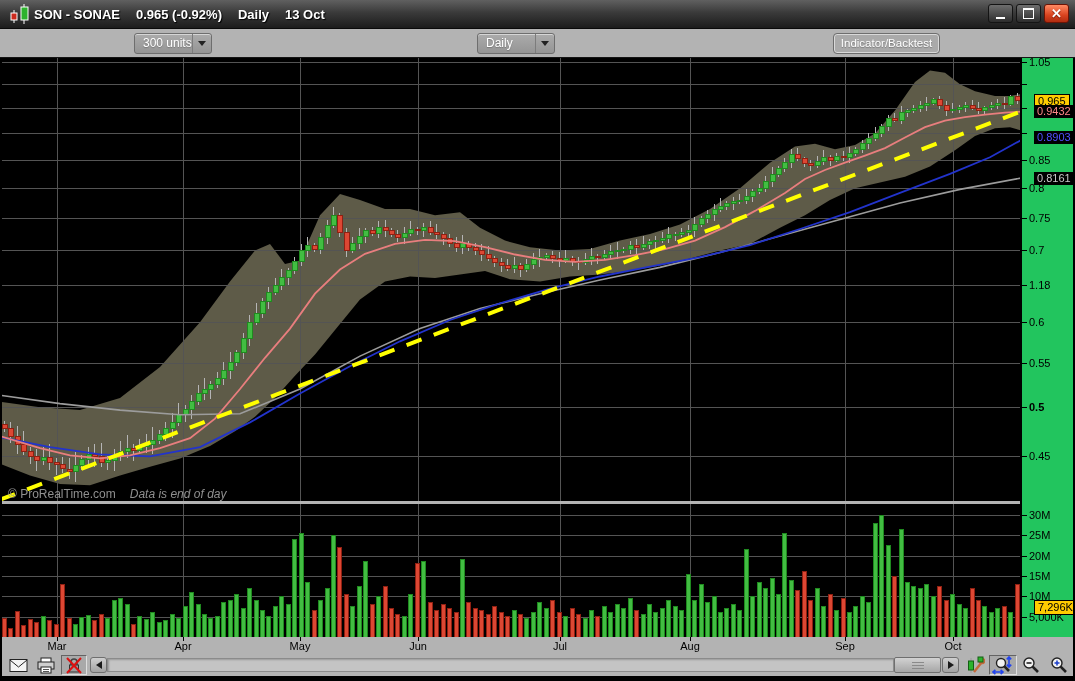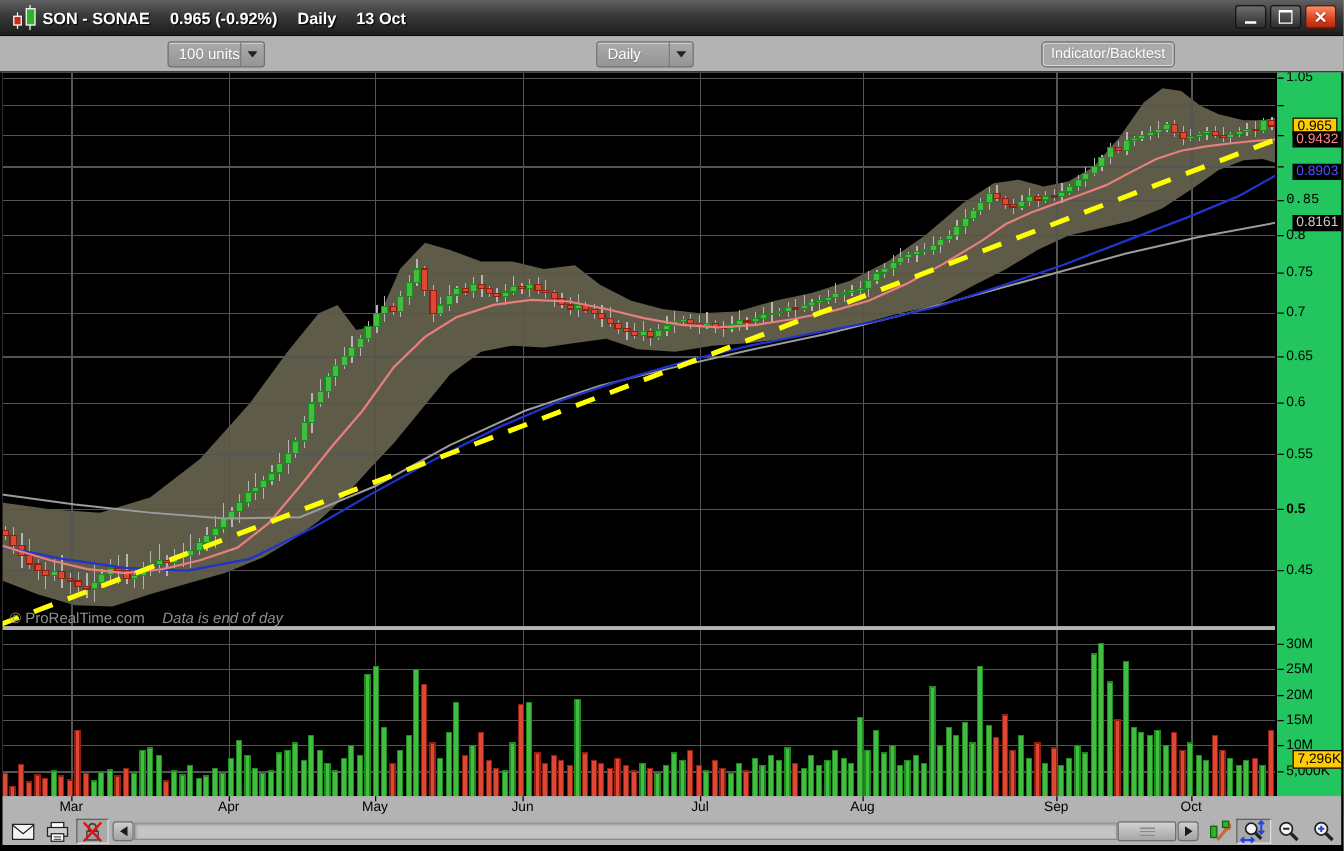--- a/index.html
+++ b/index.html
@@ -79,21 +79,21 @@
           <div class="glyph-max"></div>
         </div>
       <div class="winbtn close">
           <span class="glyph-close">✕</span>
         </div>
     </div>
   </div>
 
   <div id="toolbar">
     <div class="combo" style="left:134px;width:78px;">
-      <span class="val">100 units</span>
+      <span class="val">300 units</span>
       <span class="arrowbox">
           <span class="tri-down"></span>
         </span>
     </div>
     <div class="combo" style="left:477px;width:78px;">
       <span class="val">Daily</span>
       <span class="arrowbox">
           <span class="tri-down"></span>
         </span>
     </div>
@@ -632,29 +632,29 @@
       </svg>
   </div>
 
   <div id="axis">
       <div class="ptick" style="top: 4px;"></div>
       <div class="pticklabel" style="top: -2px; font-weight: normal;">1.05</div>
       <div class="ptick" style="top: 26px;"></div>
       <div class="ptick" style="top: 50px;"></div>
       <div class="ptick" style="top: 75px;"></div>
       <div class="ptick" style="top: 102px;"></div>
-      <div class="pticklabel" style="top: 96px; font-weight: normal; font-family: Liberation Mono, monospace;">0.85</div>
+      <div class="pticklabel" style="top: 96px; font-weight: normal;">0.85</div>
       <div class="ptick" style="top: 130px;"></div>
       <div class="pticklabel" style="top: 124px; font-weight: normal;">0.8</div>
       <div class="ptick" style="top: 160px;"></div>
       <div class="pticklabel" style="top: 154px; font-weight: normal;">0.75</div>
       <div class="ptick" style="top: 192px;"></div>
       <div class="pticklabel" style="top: 186px; font-weight: normal;">0.7</div>
       <div class="ptick" style="top: 227px;"></div>
-      <div class="pticklabel" style="top: 221px; font-weight: normal;">0.65</div>
+      <div class="pticklabel" style="top: 221px; font-weight: normal;">1.18</div>
       <div class="ptick" style="top: 264px;"></div>
       <div class="pticklabel" style="top: 258px; font-weight: normal;">0.6</div>
       <div class="ptick" style="top: 305px;"></div>
       <div class="pticklabel" style="top: 299px; font-weight: normal;">0.55</div>
       <div class="ptick" style="top: 349px;"></div>
       <div class="pticklabel" style="top: 343px; font-weight: bold;">0.5</div>
       <div class="ptick" style="top: 398px;"></div>
       <div class="pticklabel" style="top: 392px; font-weight: normal;">0.45</div>
       <div class="ptick" style="top: 457px;"></div>
       <div class="pticklabel" style="top: 451px;">30M</div>

